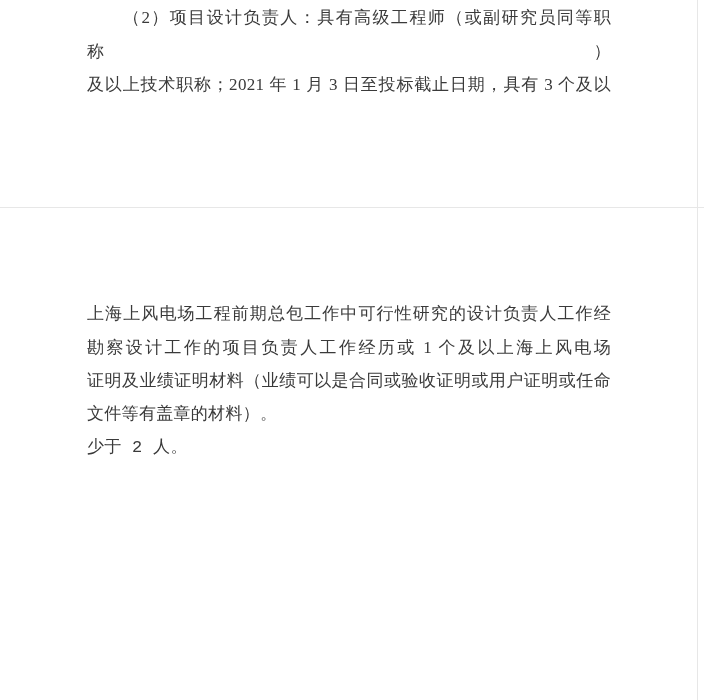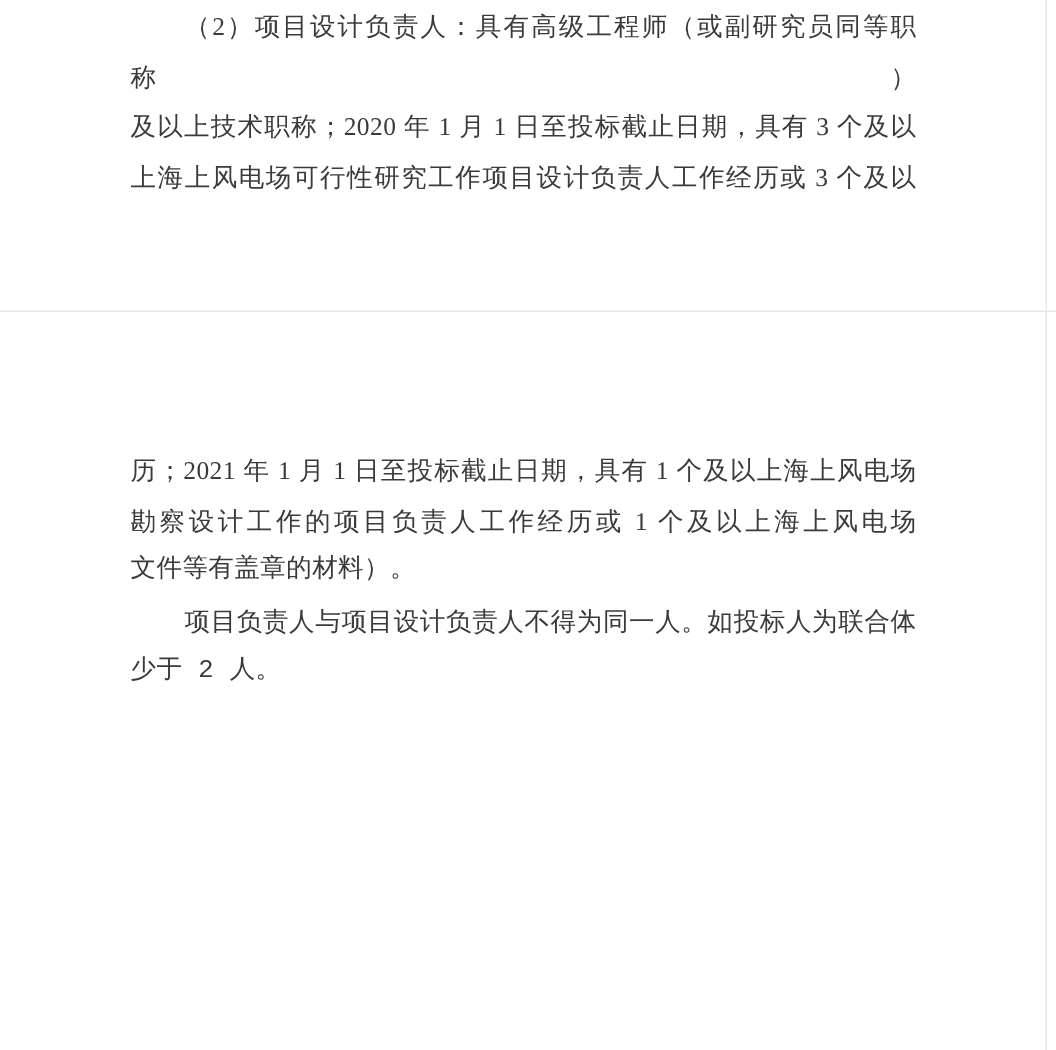--- a/index.html
+++ b/index.html
@@ -58,32 +58,31 @@
   }
 </style>
 </head>
 <body>
 
 <div class="viewport">
 
   <section class="page page-1">
     <div class="textblock">
       <div class="line indent">（2）项目设计负责人：具有高级工程师（或副研究员同等职称）</div>
-      <div class="line">及以上技术职称；2020 年 1 月 1 日至投标截止日期，具有 3 个及以</div>
-      <div class="line">上海上风电场可行性研究工作项目设计负责人工作经历或 3 个及以</div>
+      <div class="line">及以上技术职称；2021 年 1 月 3 日至投标截止日期，具有 3 个及以</div>
     </div>
   </section>
 
   <div class="separator"></div>
 
   <section class="page page-2">
     <div class="textblock">
-      <div class="line">历；2021 年 1 月 1 日至投标截止日期，具有 1 个及以上海上风电场</div>
+      <div class="line">上海上风电场工程前期总包工作中可行性研究的设计负责人工作经</div>
       <div class="line">勘察设计工作的项目负责人工作经历或 1 个及以上海上风电场</div>
+      <div class="line">证明及业绩证明材料（业绩可以是合同或验收证明或用户证明或任命</div>
       <div class="line last">文件等有盖章的材料）。</div>
-      <div class="line indent">项目负责人与项目设计负责人不得为同一人。如投标人为联合体</div>
       <div class="line last">少于 2 人。</div>
     </div>
   </section>
 
   <div class="right-border"></div>
 
 </div>
 
 </body></html>

